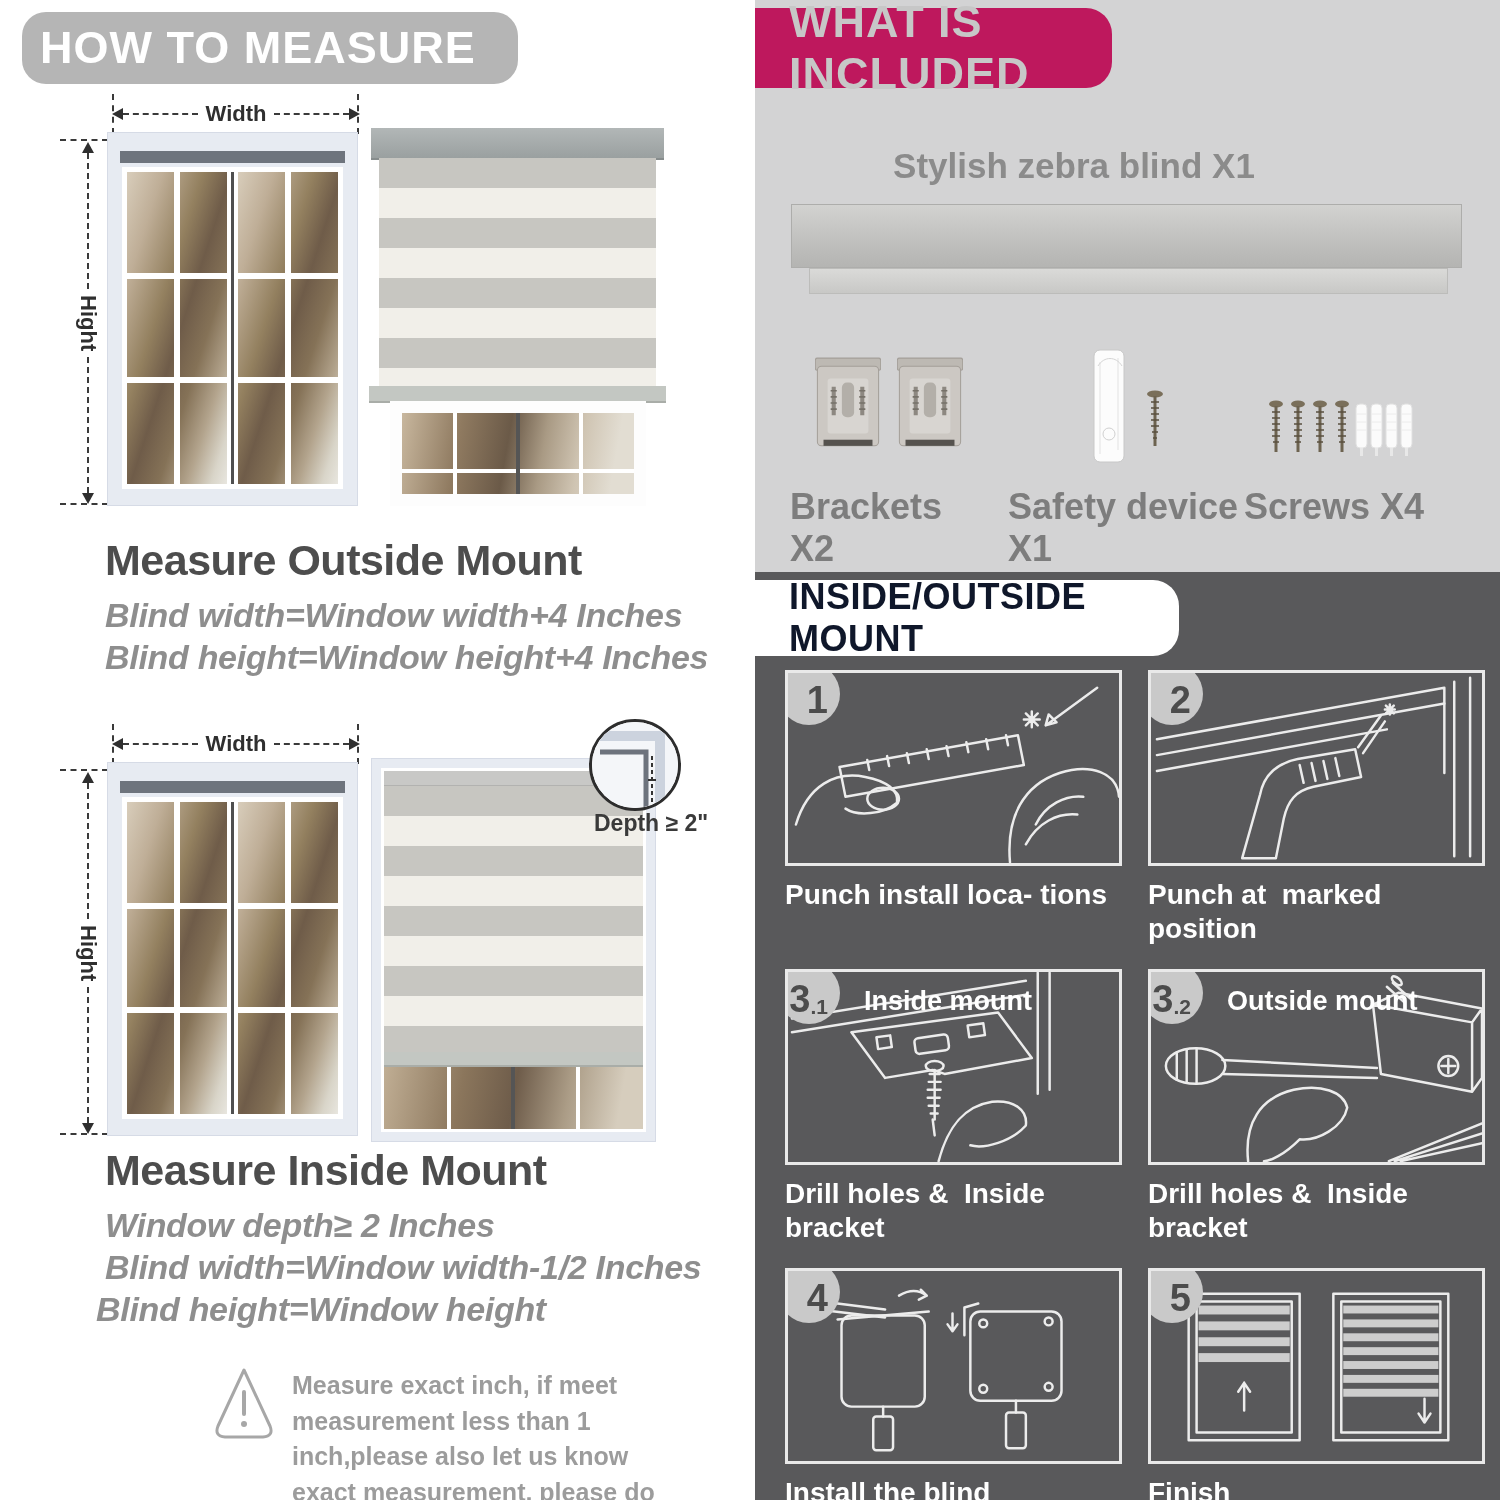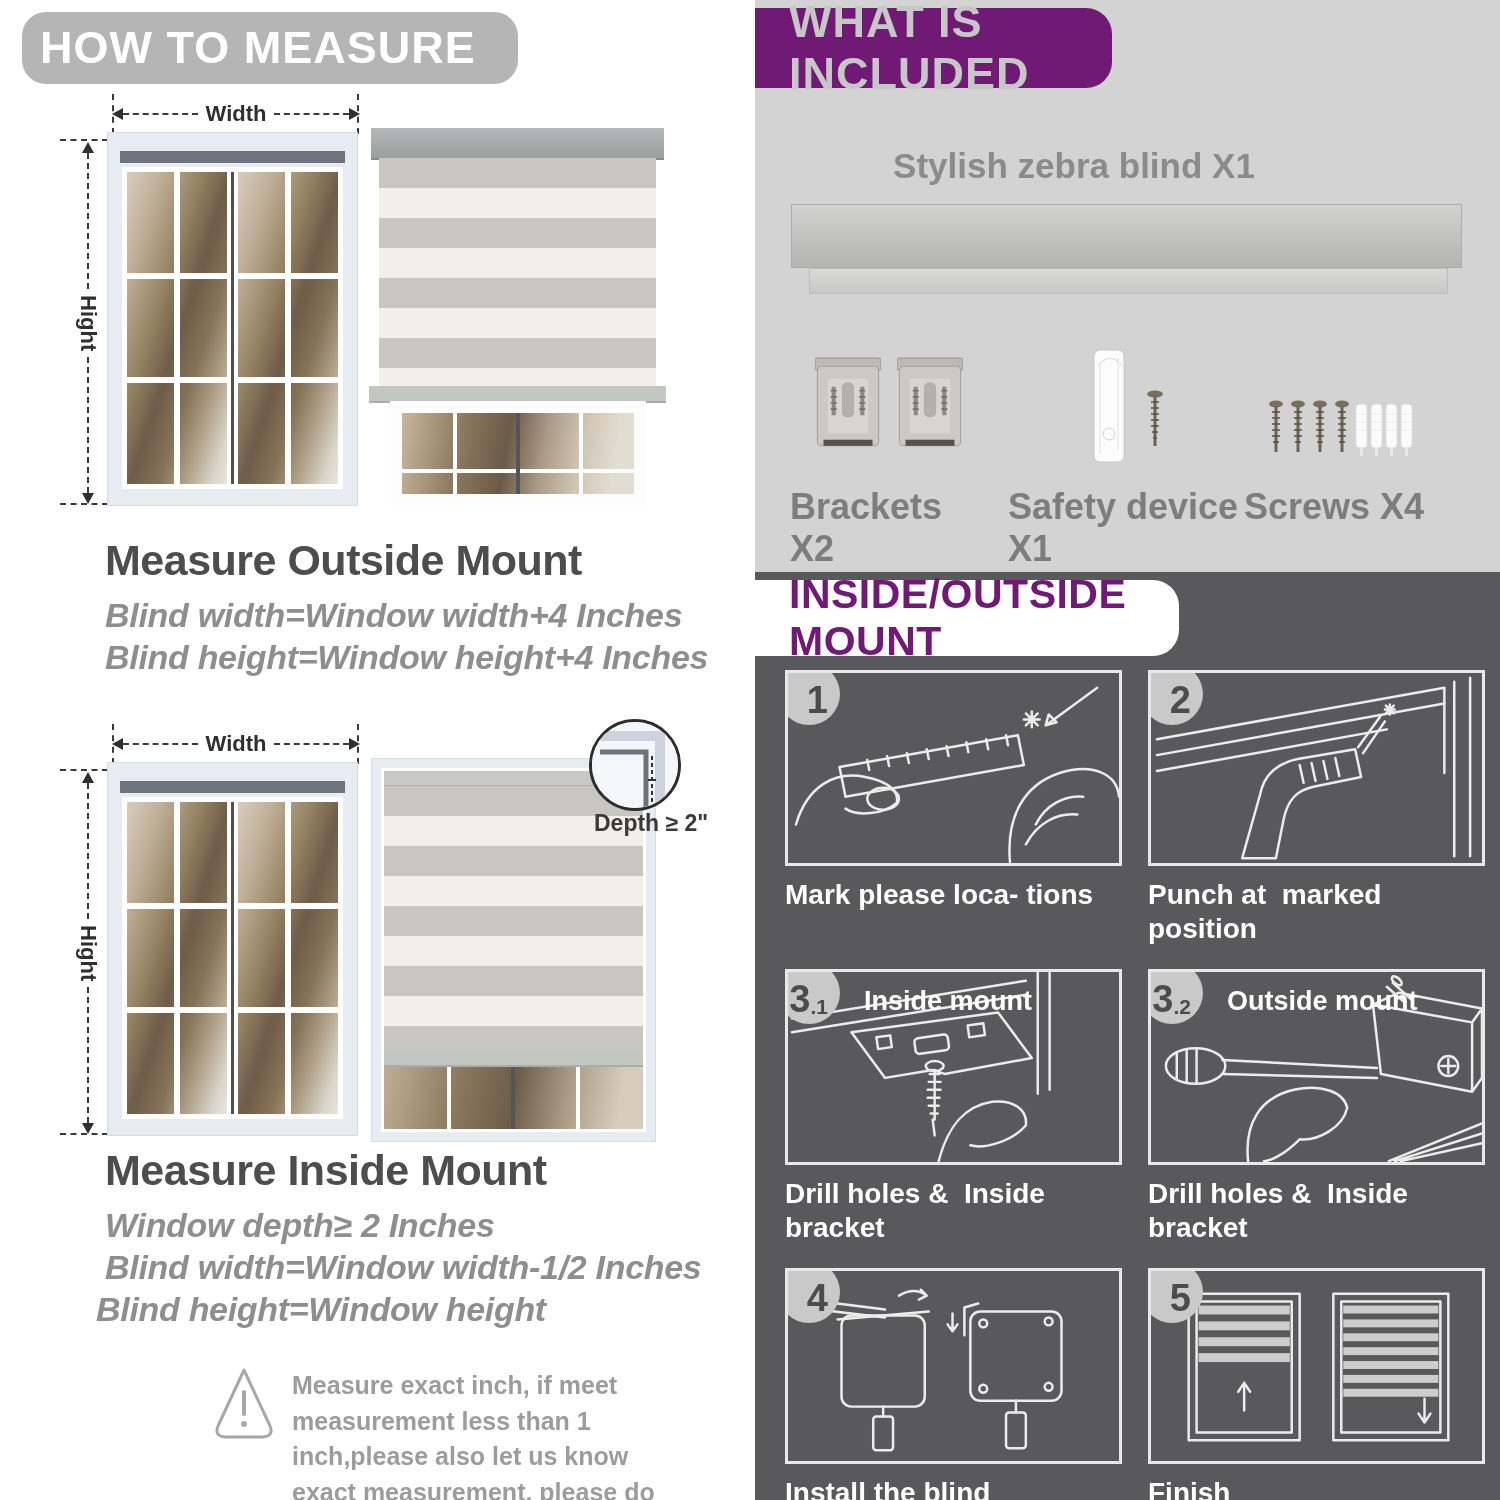--- a/index.html
+++ b/index.html
@@ -65,36 +65,36 @@
   .depth-circle{width:92px;height:92px;border:3px solid #2d2d2d;border-radius:50%;background:#ffffff;
     overflow:hidden;box-sizing:border-box;z-index:5;}
   .depth-label{font-size:23px;font-weight:bold;color:#3a3a3a;}
 
   .sec-title{font-size:43px;font-weight:bold;color:#4d4d4d;letter-spacing:-0.5px;}
   .sec-line{font-size:34px;font-weight:bold;color:#8e8e8e;letter-spacing:-0.3px;font-style:italic;}
   .warn-text{font-size:25px;font-weight:600;color:#9c9c9c;line-height:1.42;}
 
   
   .inc-panel{left:755px;top:0;width:745px;height:572px;background:#d3d3d4;}
-  .inc-tab{left:755px;top:8px;width:357px;height:80px;background:#701a75;border-radius:0 26px 26px 0;
+  .inc-tab{left:755px;top:8px;width:357px;height:80px;background:#be185d;border-radius:0 26px 26px 0;
     display:flex;align-items:center;padding-left:34px;box-sizing:border-box;z-index:2;}
   .inc-tab span{color:#c7c7c7;font-size:45px;font-weight:bold;letter-spacing:1px;}
   .blind-label{left:716px;top:146px;width:716px;text-align:center;font-size:35px;font-weight:bold;color:#8b8b8b;}
   .cassette-main{left:791px;top:204px;width:671px;height:64px;
     background:linear-gradient(180deg,#d2d2d0 0%,#c4c4c2 45%,#b4b4b2 100%);border:1px solid #adada b;
     border:1px solid #adadab;box-sizing:border-box;}
   .cassette-rail{left:809px;top:268px;width:639px;height:26px;
     background:linear-gradient(180deg,#dadad8 0%,#c8c8c6 100%);border:1px solid #bcbcba;box-sizing:border-box;}
   .item-label{font-size:36px;font-weight:bold;color:#7d7d7d;text-align:left;}
 
   
   .mount-panel{left:755px;top:572px;width:745px;height:928px;background:#59595b;}
   .mount-tab{left:755px;top:580px;width:424px;height:76px;background:#ffffff;border-radius:0 26px 26px 0;
     display:flex;align-items:center;padding-left:34px;box-sizing:border-box;z-index:2;}
-  .mount-tab span{color:#701a75;font-size:41px;font-weight:bold;letter-spacing:0.5px;}
+  .mount-tab span{color:#0f172a;font-size:36px;font-weight:bold;letter-spacing:0.5px;}
   .steps{left:785px;top:670px;width:700px;display:grid;grid-template-columns:337px 337px;column-gap:26px;row-gap:24px;}
   .step-box{position:relative;height:196px;border:3px solid #e9e9e9;box-sizing:border-box;overflow:hidden;}
   .badge{position:absolute;top:-10px;left:-10px;width:62px;height:62px;background:#c9c9c9;border-radius:50%;
     display:flex;align-items:flex-end;justify-content:flex-end;box-sizing:border-box;padding:0 12px 6px 0;}
   .badge .n{font-size:38px;font-weight:bold;color:#4c4c4c;line-height:1;}
   .badge .s{font-size:21px;font-weight:bold;color:#4c4c4c;line-height:1;margin-bottom:1px;}
   .step-title{position:absolute;left:76px;top:14px;font-size:27px;font-weight:bold;color:#ffffff;}
   .caption{margin-top:12px;font-size:28px;font-weight:bold;color:#ffffff;white-space:pre-wrap;line-height:1.2;}
   .art{position:absolute;inset:0;width:100%;height:100%;}
   .la{stroke:#ececec;stroke-width:2.5;fill:none;stroke-linecap:round;stroke-linejoin:round;}
@@ -317,21 +317,21 @@
             <path d="M238,46 l16,0 M246,38 l0,16 M240,40 l12,12 M252,40 l-12,12"></path>
             <path d="M312,14 L260,52 M260,52 l11,-3 -8,-8 z"></path>
             <path d="M224,190 C220,144 238,112 274,100 C306,90 332,100 334,124"></path>
             <path d="M250,152 C260,132 280,122 298,124 M240,172 C252,150 272,140 292,142"></path>
           </g>
         </svg>
         <div class="badge">
           <span class="n">1</span>
         </div>
       </div>
-      <div class="caption">Mark please loca- tions</div>
+      <div class="caption">Punch install loca- tions</div>
     </div>
 
     <div>
       <div class="step-box">
         <svg class="art" viewBox="0 0 334 190">
           <g class="la">
             <path d="M6,66 L296,14 M6,82 L296,30 M296,14 L296,30"></path>
             <path d="M306,8 L306,184 M322,4 L322,184 M296,30 L296,100"></path>
             <path d="M6,98 L238,56"></path>
             <path d="M92,186 L110,122 C114,102 128,90 148,86 L206,76 L212,104 L164,114 C146,118 138,128 134,146 L126,186 Z"></path>

